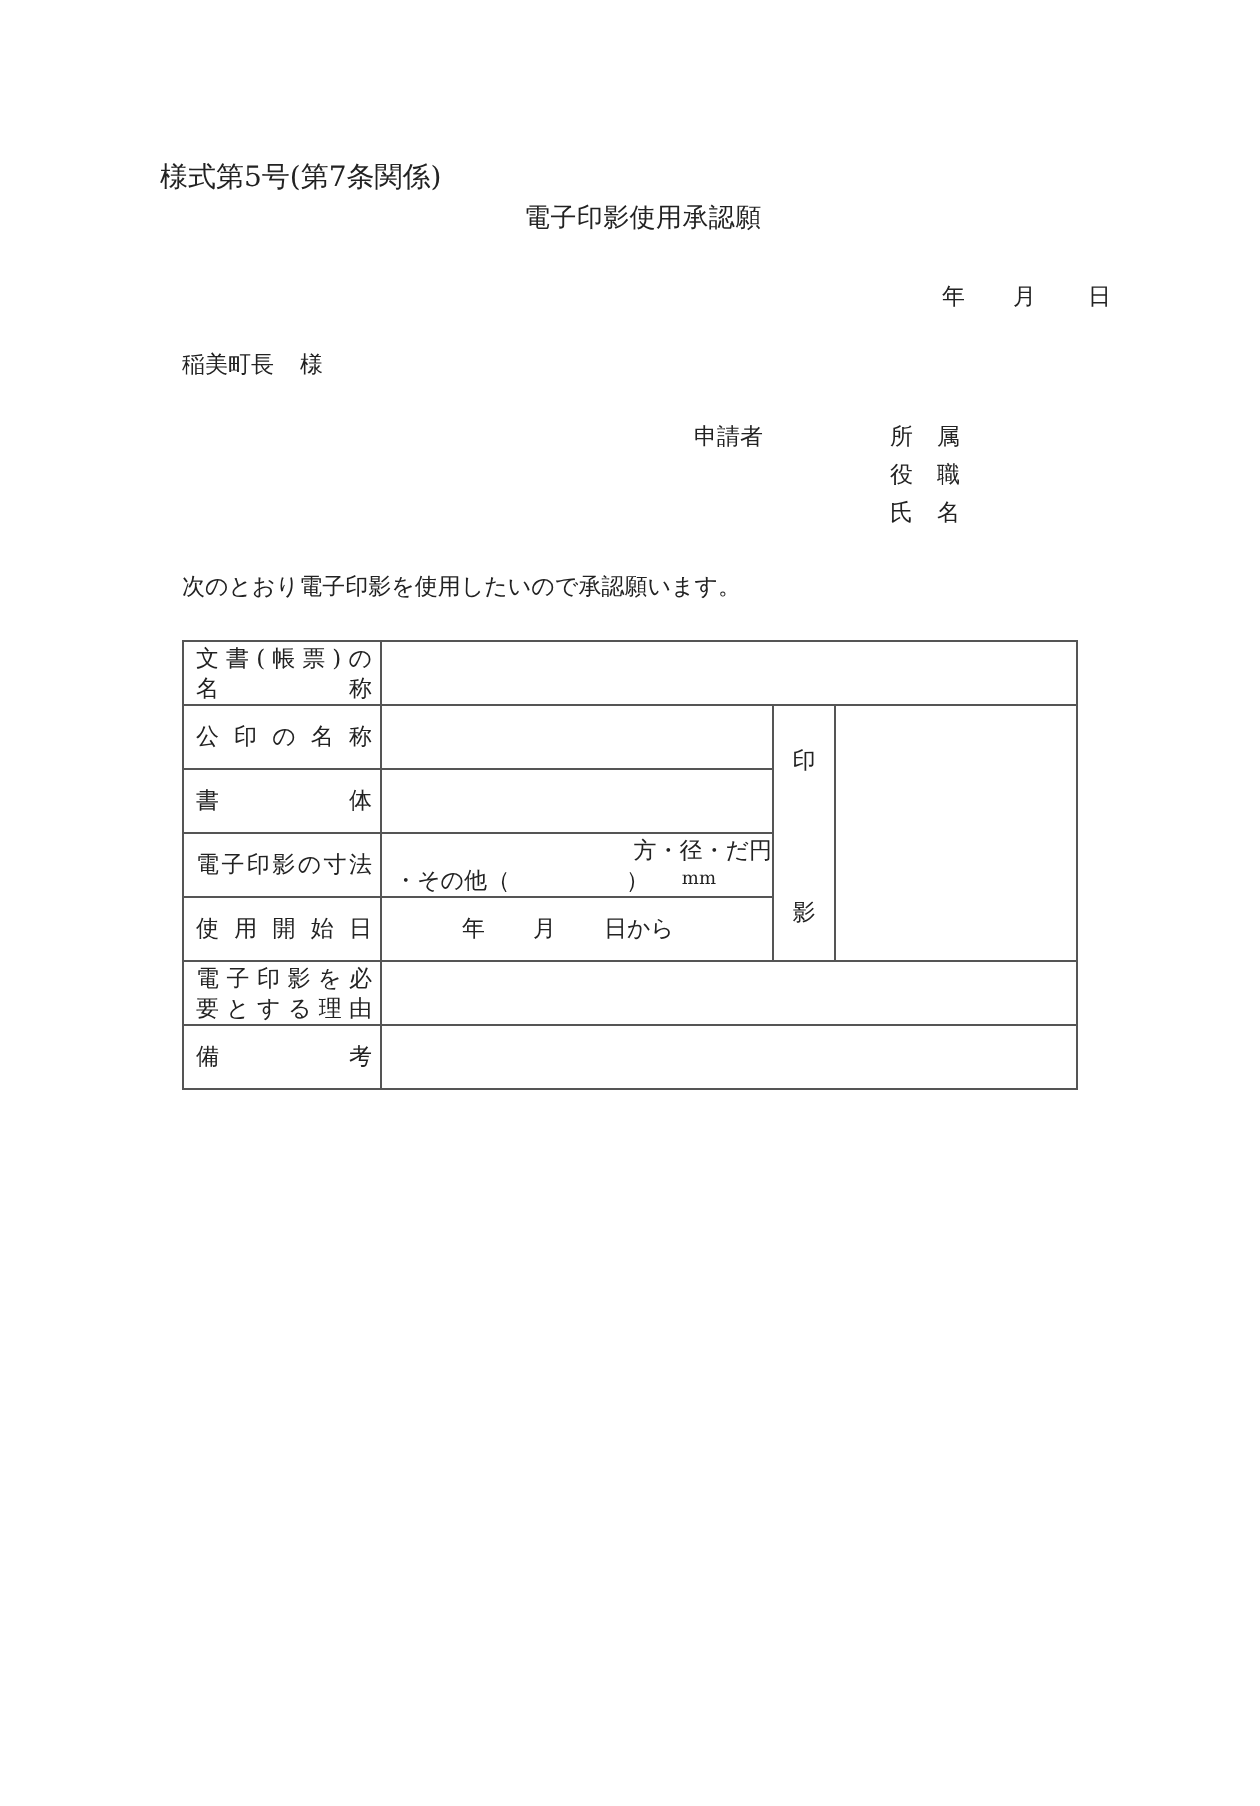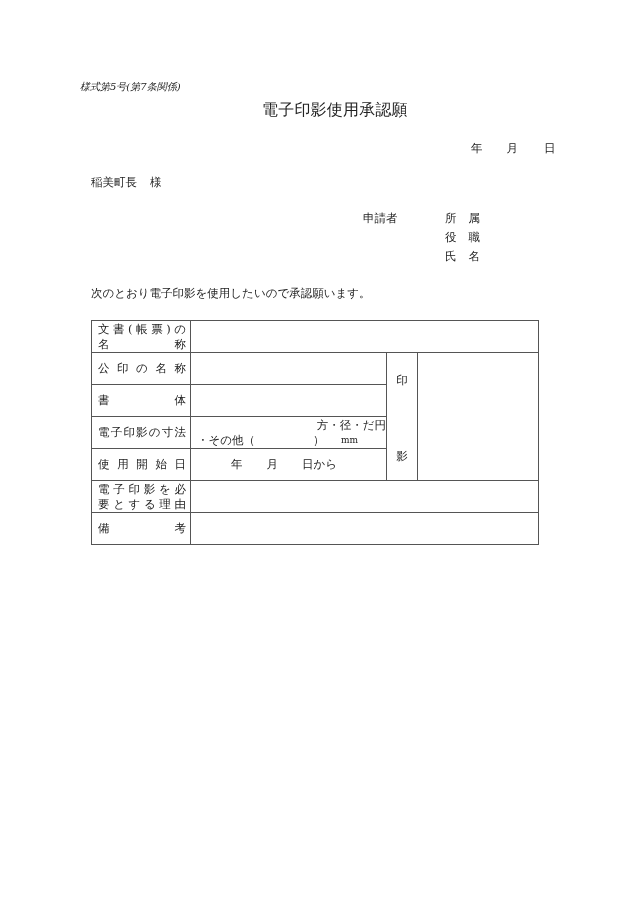--- a/index.html
+++ b/index.html
@@ -1,26 +1,26 @@
 <!DOCTYPE html>
 <html><head>
 <meta charset="utf-8">
 <style>
   html, body { margin: 0; padding: 0; }
   body {
     width: 630px; height: 903px; background: #ffffff; position: relative; overflow: hidden;
     font-family: "DejaVu Serif", "Liberation Serif", serif; color: #222; font-size: 11.5px;
   }
   .abs { position: absolute; white-space: nowrap; }
-  #form-id { left: 80px; top: 80px; font-size: 10px; font-style: italic; }
-  #doc-title { left: 262px; top: 100px; font-size: 16px; letter-spacing: 0.2px; }
+  #form-id { left: 80px; top: 80px; font-size: 14px; }
+  #doc-title { left: 262px; top: 100px; font-size: 13px; letter-spacing: 0.2px; }
   #date-line { left: 471px; top: 141px; }
   #date-line span { display: inline-block; }
   #addressee { left: 91px; top: 175px; }
-  .applicant { left: 347px; top: 211px; margin-left: 16px; }
+  .applicant { left: 347px; top: 211px; }
   .app-field { left: 405px; margin-left: 40px; }
   #intro { left: 91px; top: 286px; }
 
   table.form {
     position: absolute; left: 91px; top: 320px; width: 448px;
     border-collapse: collapse; table-layout: fixed;
   }
   table.form td {
     border: 1px solid #555; height: 31px; padding: 0; vertical-align: middle; font-size: 11.5px;
   }

